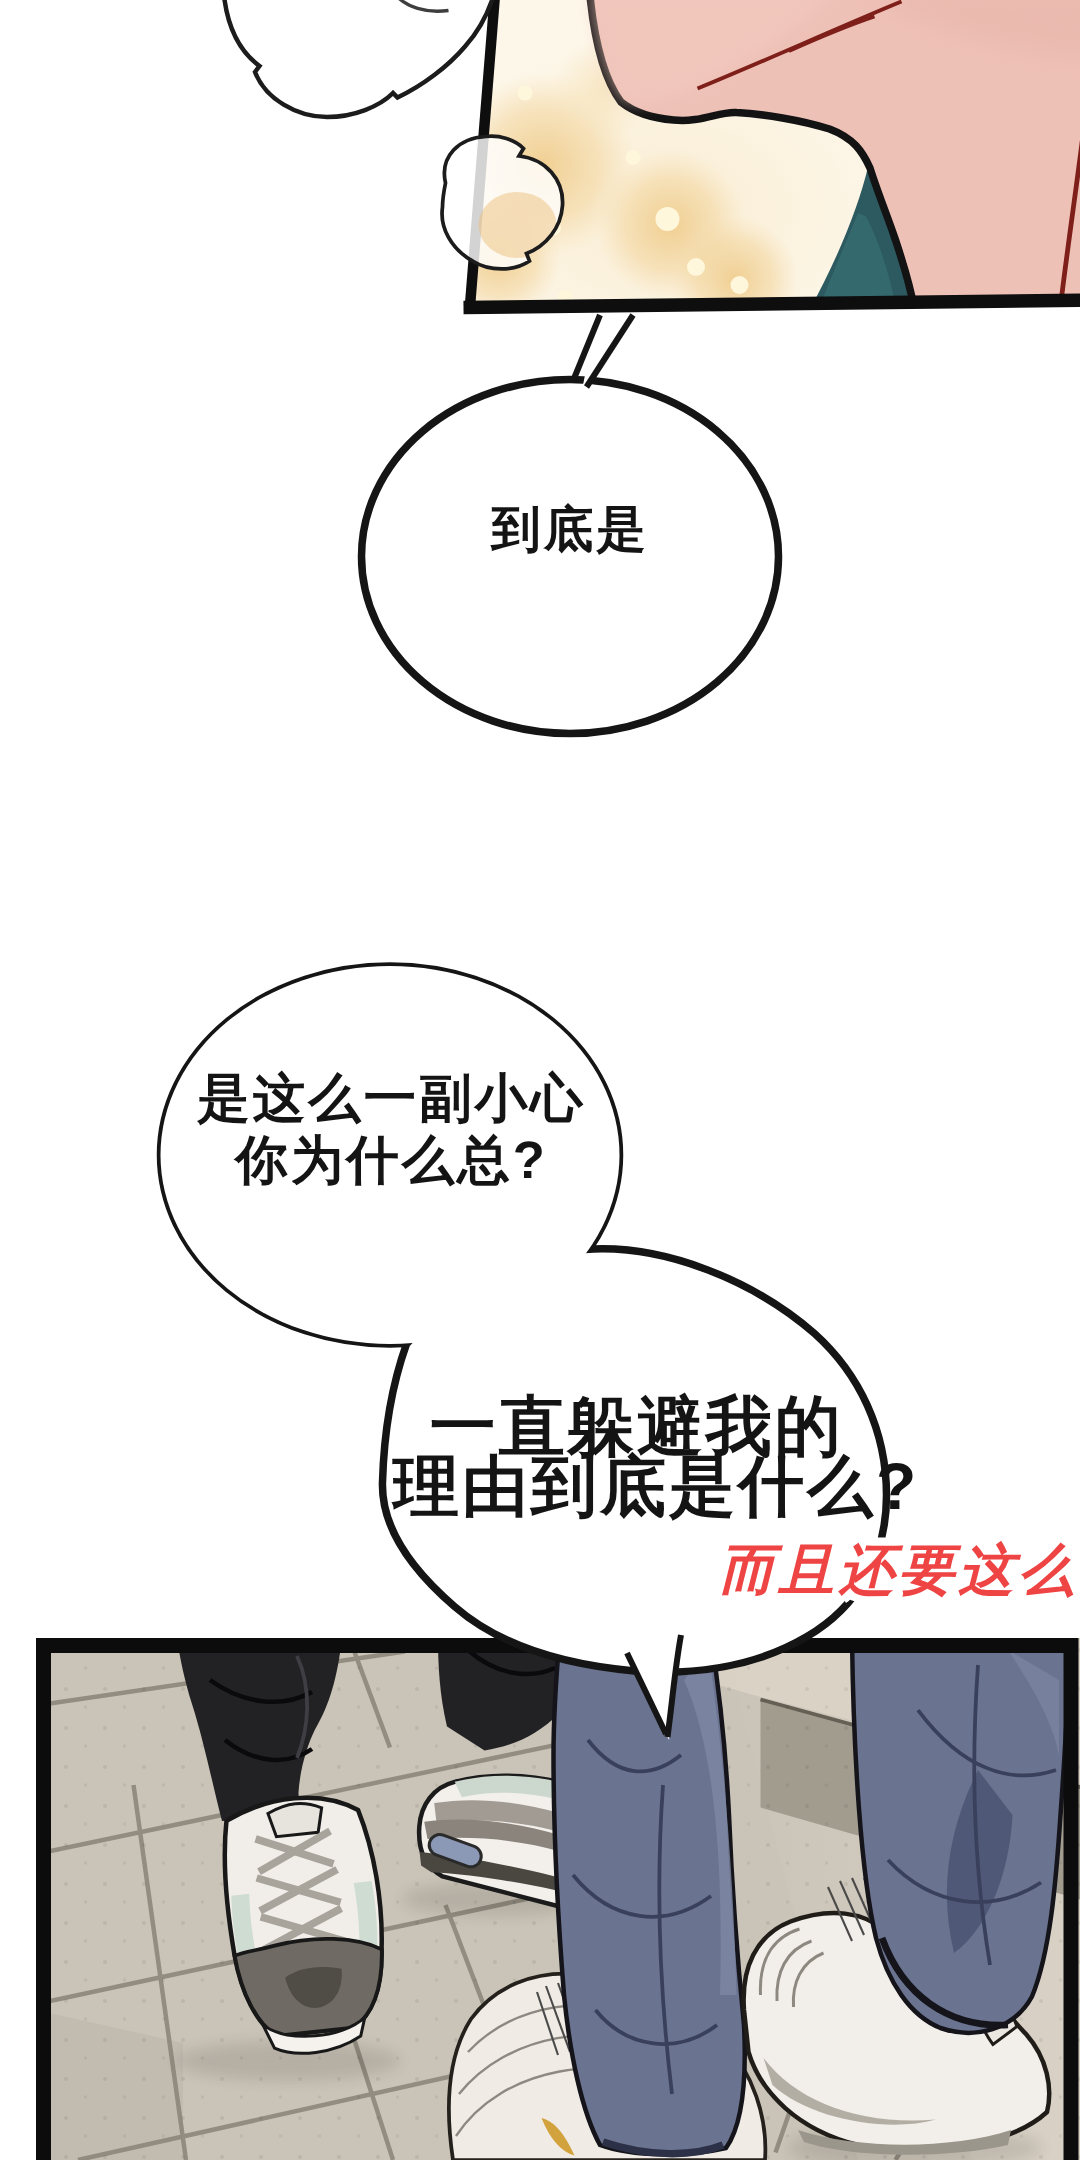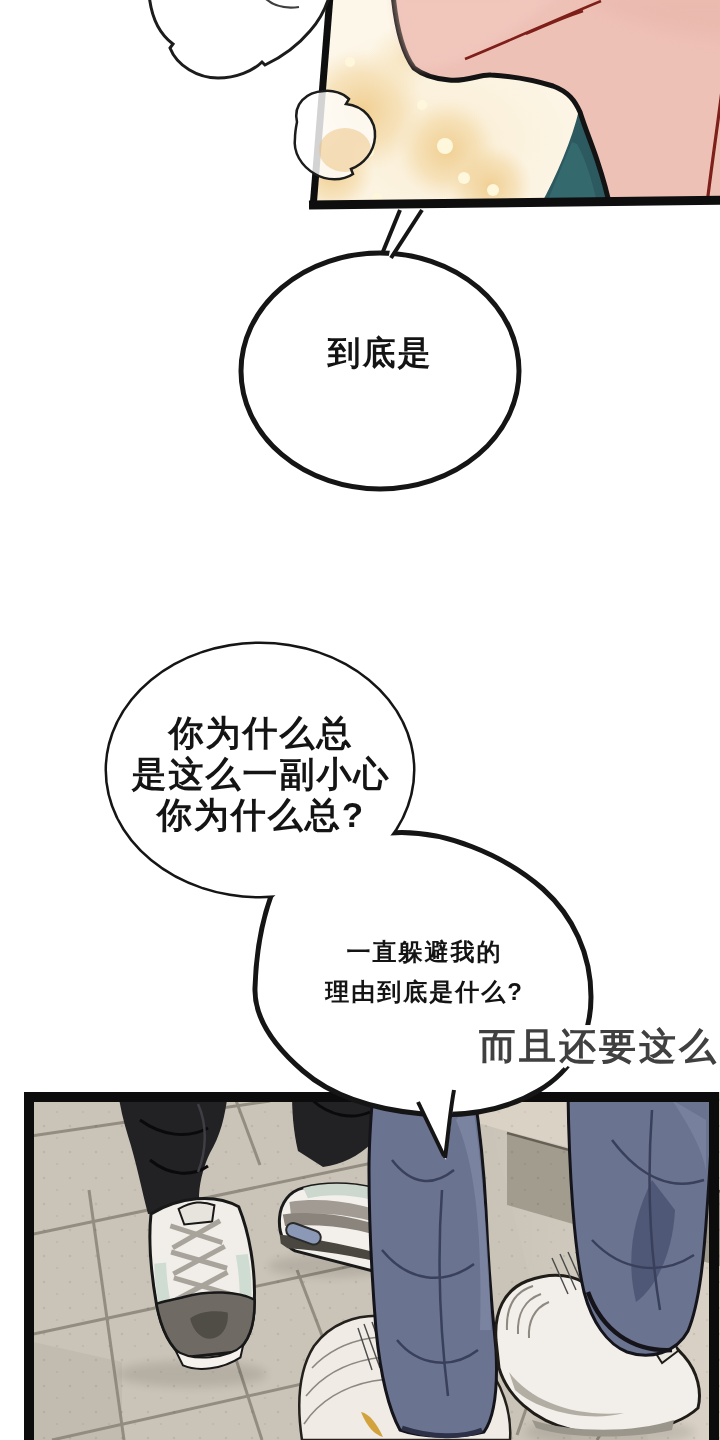--- a/index.html
+++ b/index.html
@@ -4,26 +4,26 @@
 <style>
   html,body{margin:0;padding:0;background:#ffffff;}
   .page{position:relative;width:720px;height:1440px;background:#ffffff;overflow:hidden;
         font-family:"Liberation Sans","DejaVu Sans",sans-serif;margin-left:12px;}
   .art{position:absolute;left:0;top:0;width:720px;height:1440px;display:block;}
   .btxt{position:absolute;color:#141414;font-weight:700;text-align:center;
         letter-spacing:2px;white-space:nowrap;}
   .btxt div{white-space:nowrap;}
   .b1{left:233px;top:330px;width:270px;font-size:33px;line-height:46px;}
   .b2{left:88px;top:712px;width:322px;font-size:35px;line-height:41px;}
-  .b3{left:250px;top:932px;width:325px;font-size:24px;line-height:40px;}
+  .b3{left:250px;top:932px;width:325px;font-size:44px;line-height:40px;}
   .narr{left:385px;top:1026px;width:322px;font-size:37px;line-height:42px;
-        font-weight:700;text-align:right;color:#404040;letter-spacing:3px;
+        font-weight:700;text-align:right;color:#ef4444;letter-spacing:3px;
         text-shadow:-4px -4px 0 #fff,4px -4px 0 #fff,-4px 4px 0 #fff,4px 4px 0 #fff,
                     -5px 0 0 #fff,5px 0 0 #fff,0 -5px 0 #fff,0 5px 0 #fff,
-                    -3px -5px 0 #fff,3px 5px 0 #fff,5px -3px 0 #fff,-5px 3px 0 #fff;}
+                    -3px -5px 0 #fff,3px 5px 0 #fff,5px -3px 0 #fff,-5px 3px 0 #fff;font-style:italic;}
 </style>
 </head>
 <body>
 
 <div class="page">
 
 <svg class="art" viewBox="0 0 720 1440" xmlns="http://www.w3.org/2000/svg">
   <defs>
     <clipPath id="clipP1">
           <polygon points="316,-5 725,-5 725,204 299,208"></polygon>
@@ -268,21 +268,20 @@
     <path d="M406,1102 L432,1156" stroke="#151515" stroke-width="4" fill="none"></path>
     <path d="M442,1090 C438,1112 436,1136 433,1158" stroke="#151515" stroke-width="4" fill="none"></path>
   </g>
 </svg>
 
 <div class="btxt b1">
   <div>到底是</div>
 </div>
 
 <div class="btxt b2">
-  <div>你为什么总</div>
   <div>是这么一副小心</div>
   <div>你为什么总?</div>
 </div>
 
 <div class="btxt b3">
   <div>一直躲避我的</div>
   <div>理由到底是什么?</div>
 </div>
 
 <div class="btxt narr">

